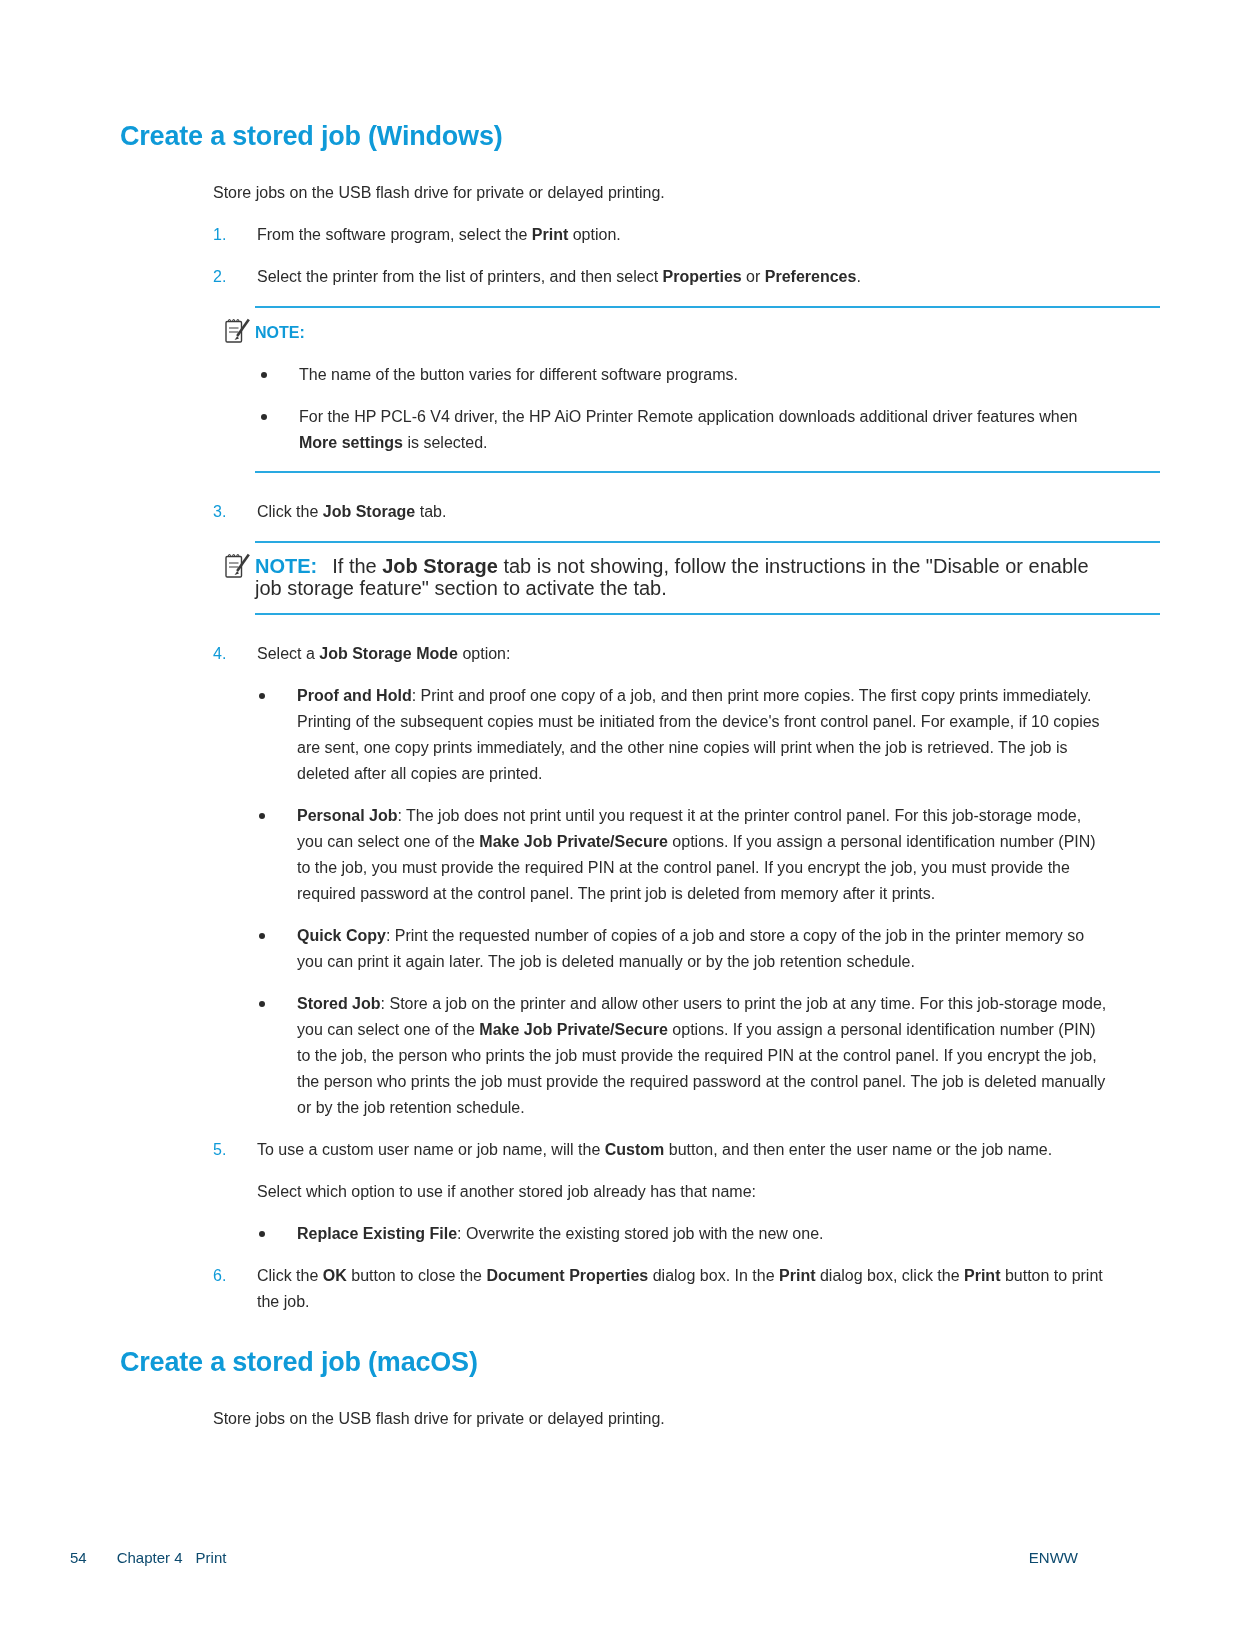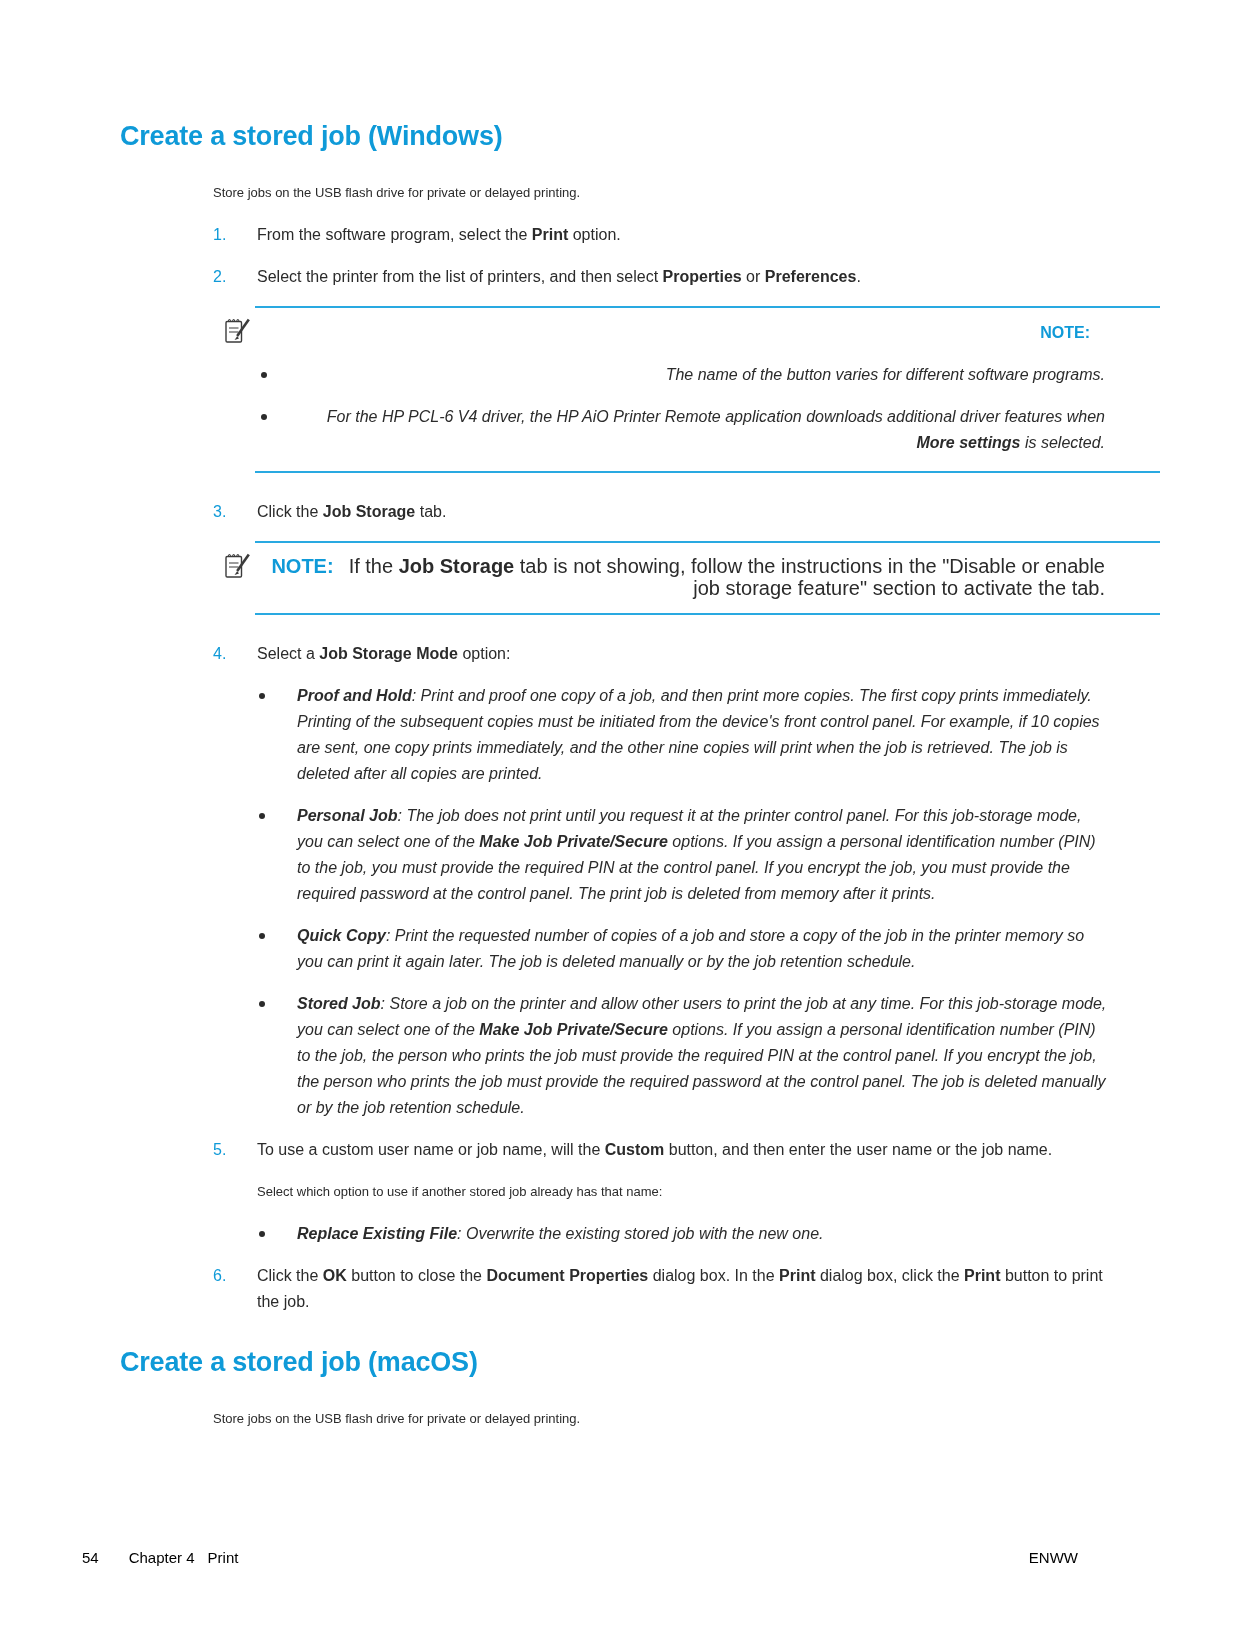--- a/index.html
+++ b/index.html
@@ -32,63 +32,61 @@
     font-size:27px;
     font-weight:700;
     letter-spacing:-0.2px;
     color:var(--accent);
     margin:32px 0 28px -93px;
   }
   h1.section-heading:first-child{
     margin-top:97px;
   }
   .para{
-    font-size:13px;
+    font-size:16px;
     line-height:26px;
     margin:0 0 16px 0;
   }
   .para.indent1{margin-left:44px;}
   .step{
     display:flex;
     font-size:16px;
     line-height:26px;
     margin:0 0 16px 0;
   }
   .step-num{
     flex:0 0 44px;
     color:var(--accent);
   }
   .step-body{flex:1;}
   .bullet{
     display:flex;
     font-size:16px;
     line-height:26px;
     margin:0 0 16px 46px;
-    font-style:italic;
   }
   .dot-col{
     flex:0 0 38px;
     display:block;
     padding-top:10px;
   }
   .dot{
     display:block;
     width:6px;height:6px;
     border-radius:50%;
     background:var(--text);
   }
   .bullet-body{flex:1;}
   .b{font-weight:700;}
   .note{
     position:relative;
     margin:6px -50px 26px 42px;
     border-top:2px solid var(--rule);
     border-bottom:2px solid var(--rule);
     padding:12px 55px 1px 0;
-    text-align:right;
   }
   .note-icon{
     position:absolute;
     left:-30px;
     top:9px;
     width:25px;
     height:27px;
   }
   .note-label-line{
     font-size:16px;
@@ -109,22 +107,21 @@
   .note .bullet:last-child{margin-bottom:14px;}
   .footer{
     position:absolute;
     top:1548px;
     left:70px;
     right:161px;
     display:flex;
     align-items:baseline;
     font-size:15px;
     line-height:20px;
-    color:#000000;
-    margin-left:12px;
+    color:#0c4a6e;
   }
   .footer .page-num{margin-right:30px;}
   .footer .chap{margin-right:13px;}
   .footer .right{margin-left:auto;}
 </style>
 </head>
 <body>
 
 <div class="page">
   <div class="doc">

